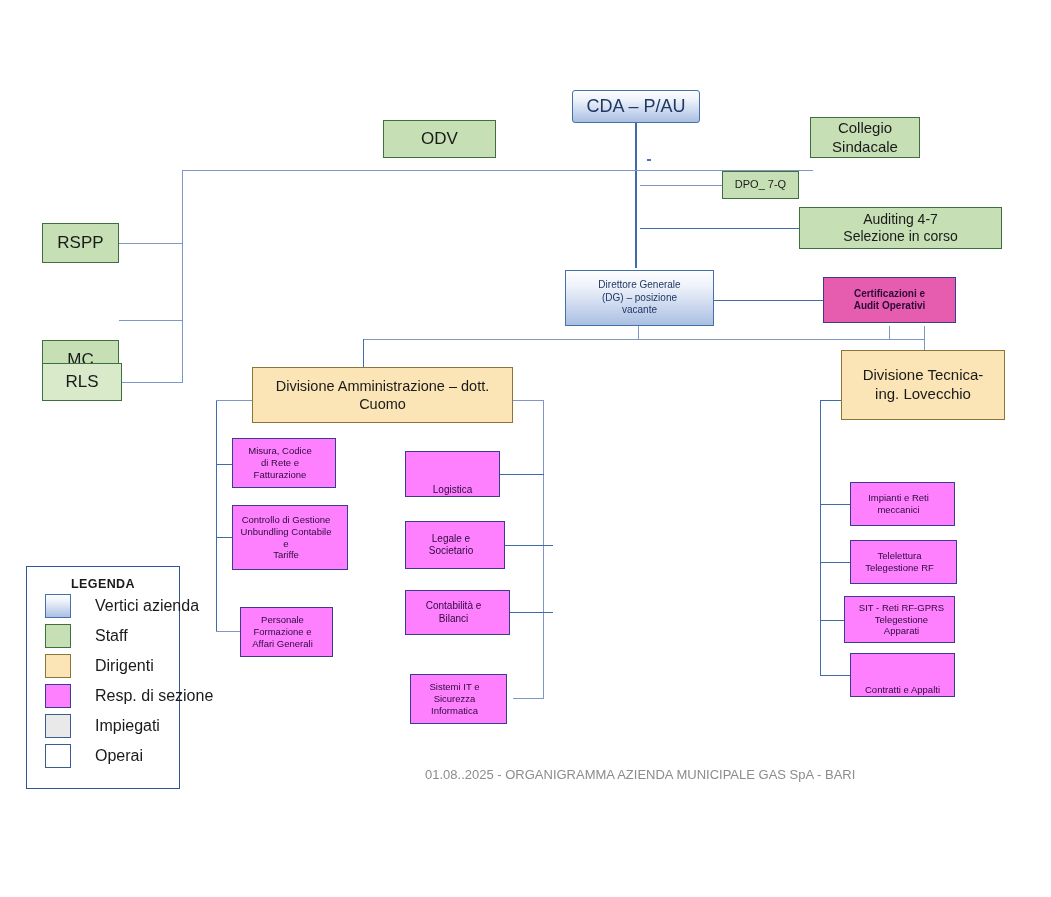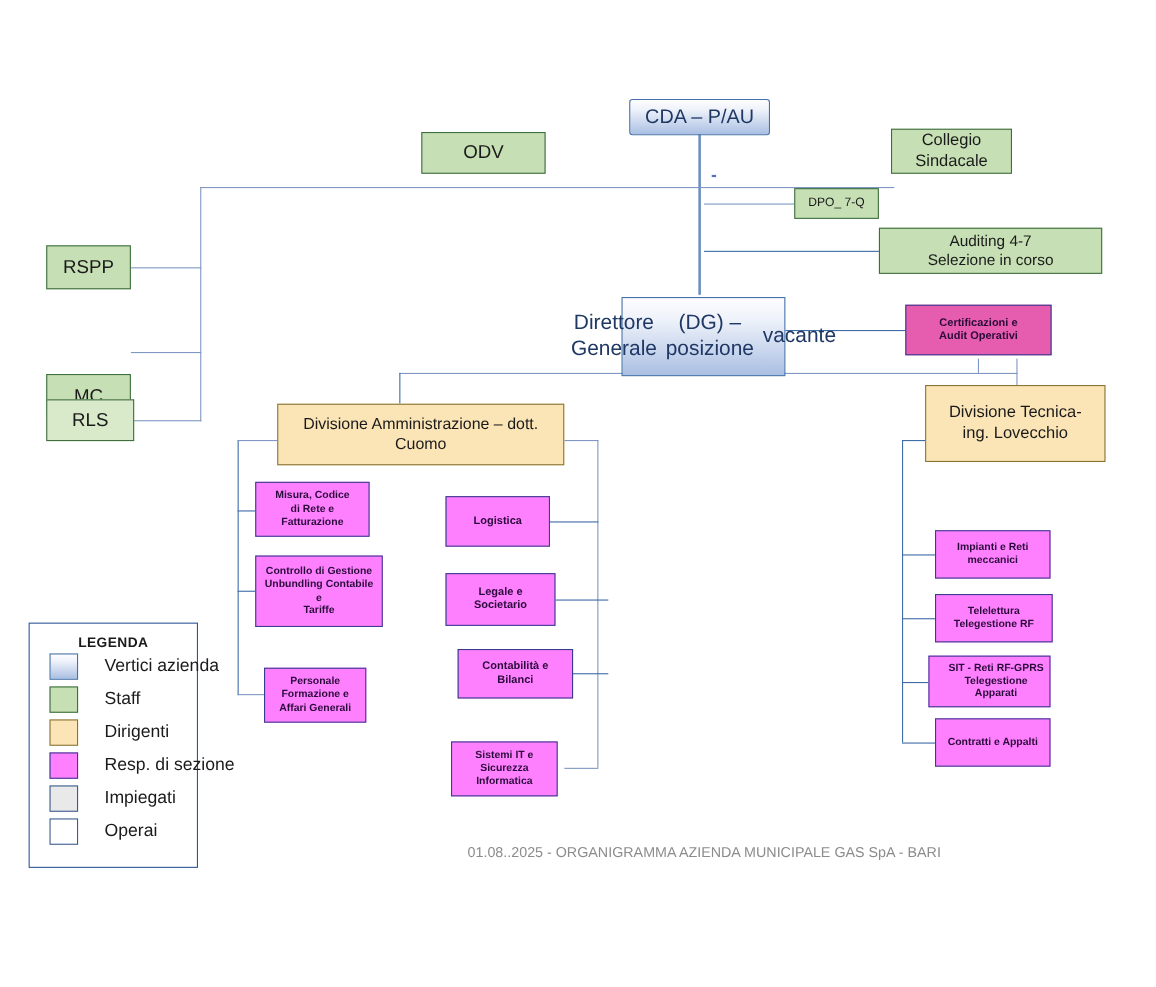--- a/index.html
+++ b/index.html
@@ -44,21 +44,22 @@
   }
   .n-dirigente {
     background: #fbe5b6;
     border: 1px solid #8a7536;
     color: #1a1a1a;
   }
   .n-sezione {
     background: #ff80ff;
     border: 1px solid #3b3b8f;
     color: #2a0a3a;
-    font-weight: bold;
+    font-weight: normal;
+    align-items: flex-end;
   }
   .n-sezione-alt {
     background: #e65cae;
     border: 1px solid #3b3b8f;
     color: #2a0a3a;
     font-weight: bold;
   }
   .n-impiegati { background: #e9e9e9; border: 1px solid #3b5c8f; }
   .n-operai    { background: #ffffff; border: 1px solid #3b5c8f; }
 
@@ -197,21 +198,21 @@
   </div>
 
   <div class="node n-staff" style="left:42px; top:300px; width:77px; height:40px; font-size:17px;margin-top:40px;">
     <span>MC</span>
   </div>
 
   <div class="node n-staff" style="left:42px; top:363px; width:80px; height:38px; font-size:17px; background:#d8eac9;">
     <span>RLS</span>
   </div>
 
-  <div class="node n-vertice" style="left:565px; top:270px; width:149px; height:72px; font-size:19px; flex-direction:row;">
+  <div class="node n-vertice" style="left:565px; top:270px; width:149px; height:56px; font-size:10px; flex-direction:column;">
     <span>Direttore Generale</span>
     <span>(DG) – posizione</span>
     <span>vacante</span>
   </div>
 
   <div class="node n-sezione-alt" style="left:823px; top:277px; width:133px; height:46px; font-size:10px; flex-direction:column;">
     <span>Certificazioni e</span>
     <span>Audit  Operativi</span>
   </div>
 
@@ -246,21 +247,21 @@
 
   <div class="node n-sezione" style="left:405px; top:451px; width:95px; height:46px; font-size:10px;">
     <span>Logistica</span>
   </div>
 
   <div class="node n-sezione" style="left:405px; top:521px; width:100px; height:48px; font-size:10px; flex-direction:column;">
     <span>Legale e</span>
     <span>Societario</span>
   </div>
 
-  <div class="node n-sezione" style="left:416px; top:590px; width:105px; height:45px; font-size:10px; flex-direction:column;">
+  <div class="node n-sezione" style="left:405px; top:590px; width:105px; height:45px; font-size:10px; flex-direction:column;">
     <span>Contabilità e</span>
     <span>Bilanci</span>
   </div>
 
   <div class="node n-sezione" style="left:410px; top:674px; width:97px; height:50px; font-size:9.5px; flex-direction:column;">
     <span>Sistemi IT  e</span>
     <span>Sicurezza</span>
     <span>Informatica</span>
   </div>
 

